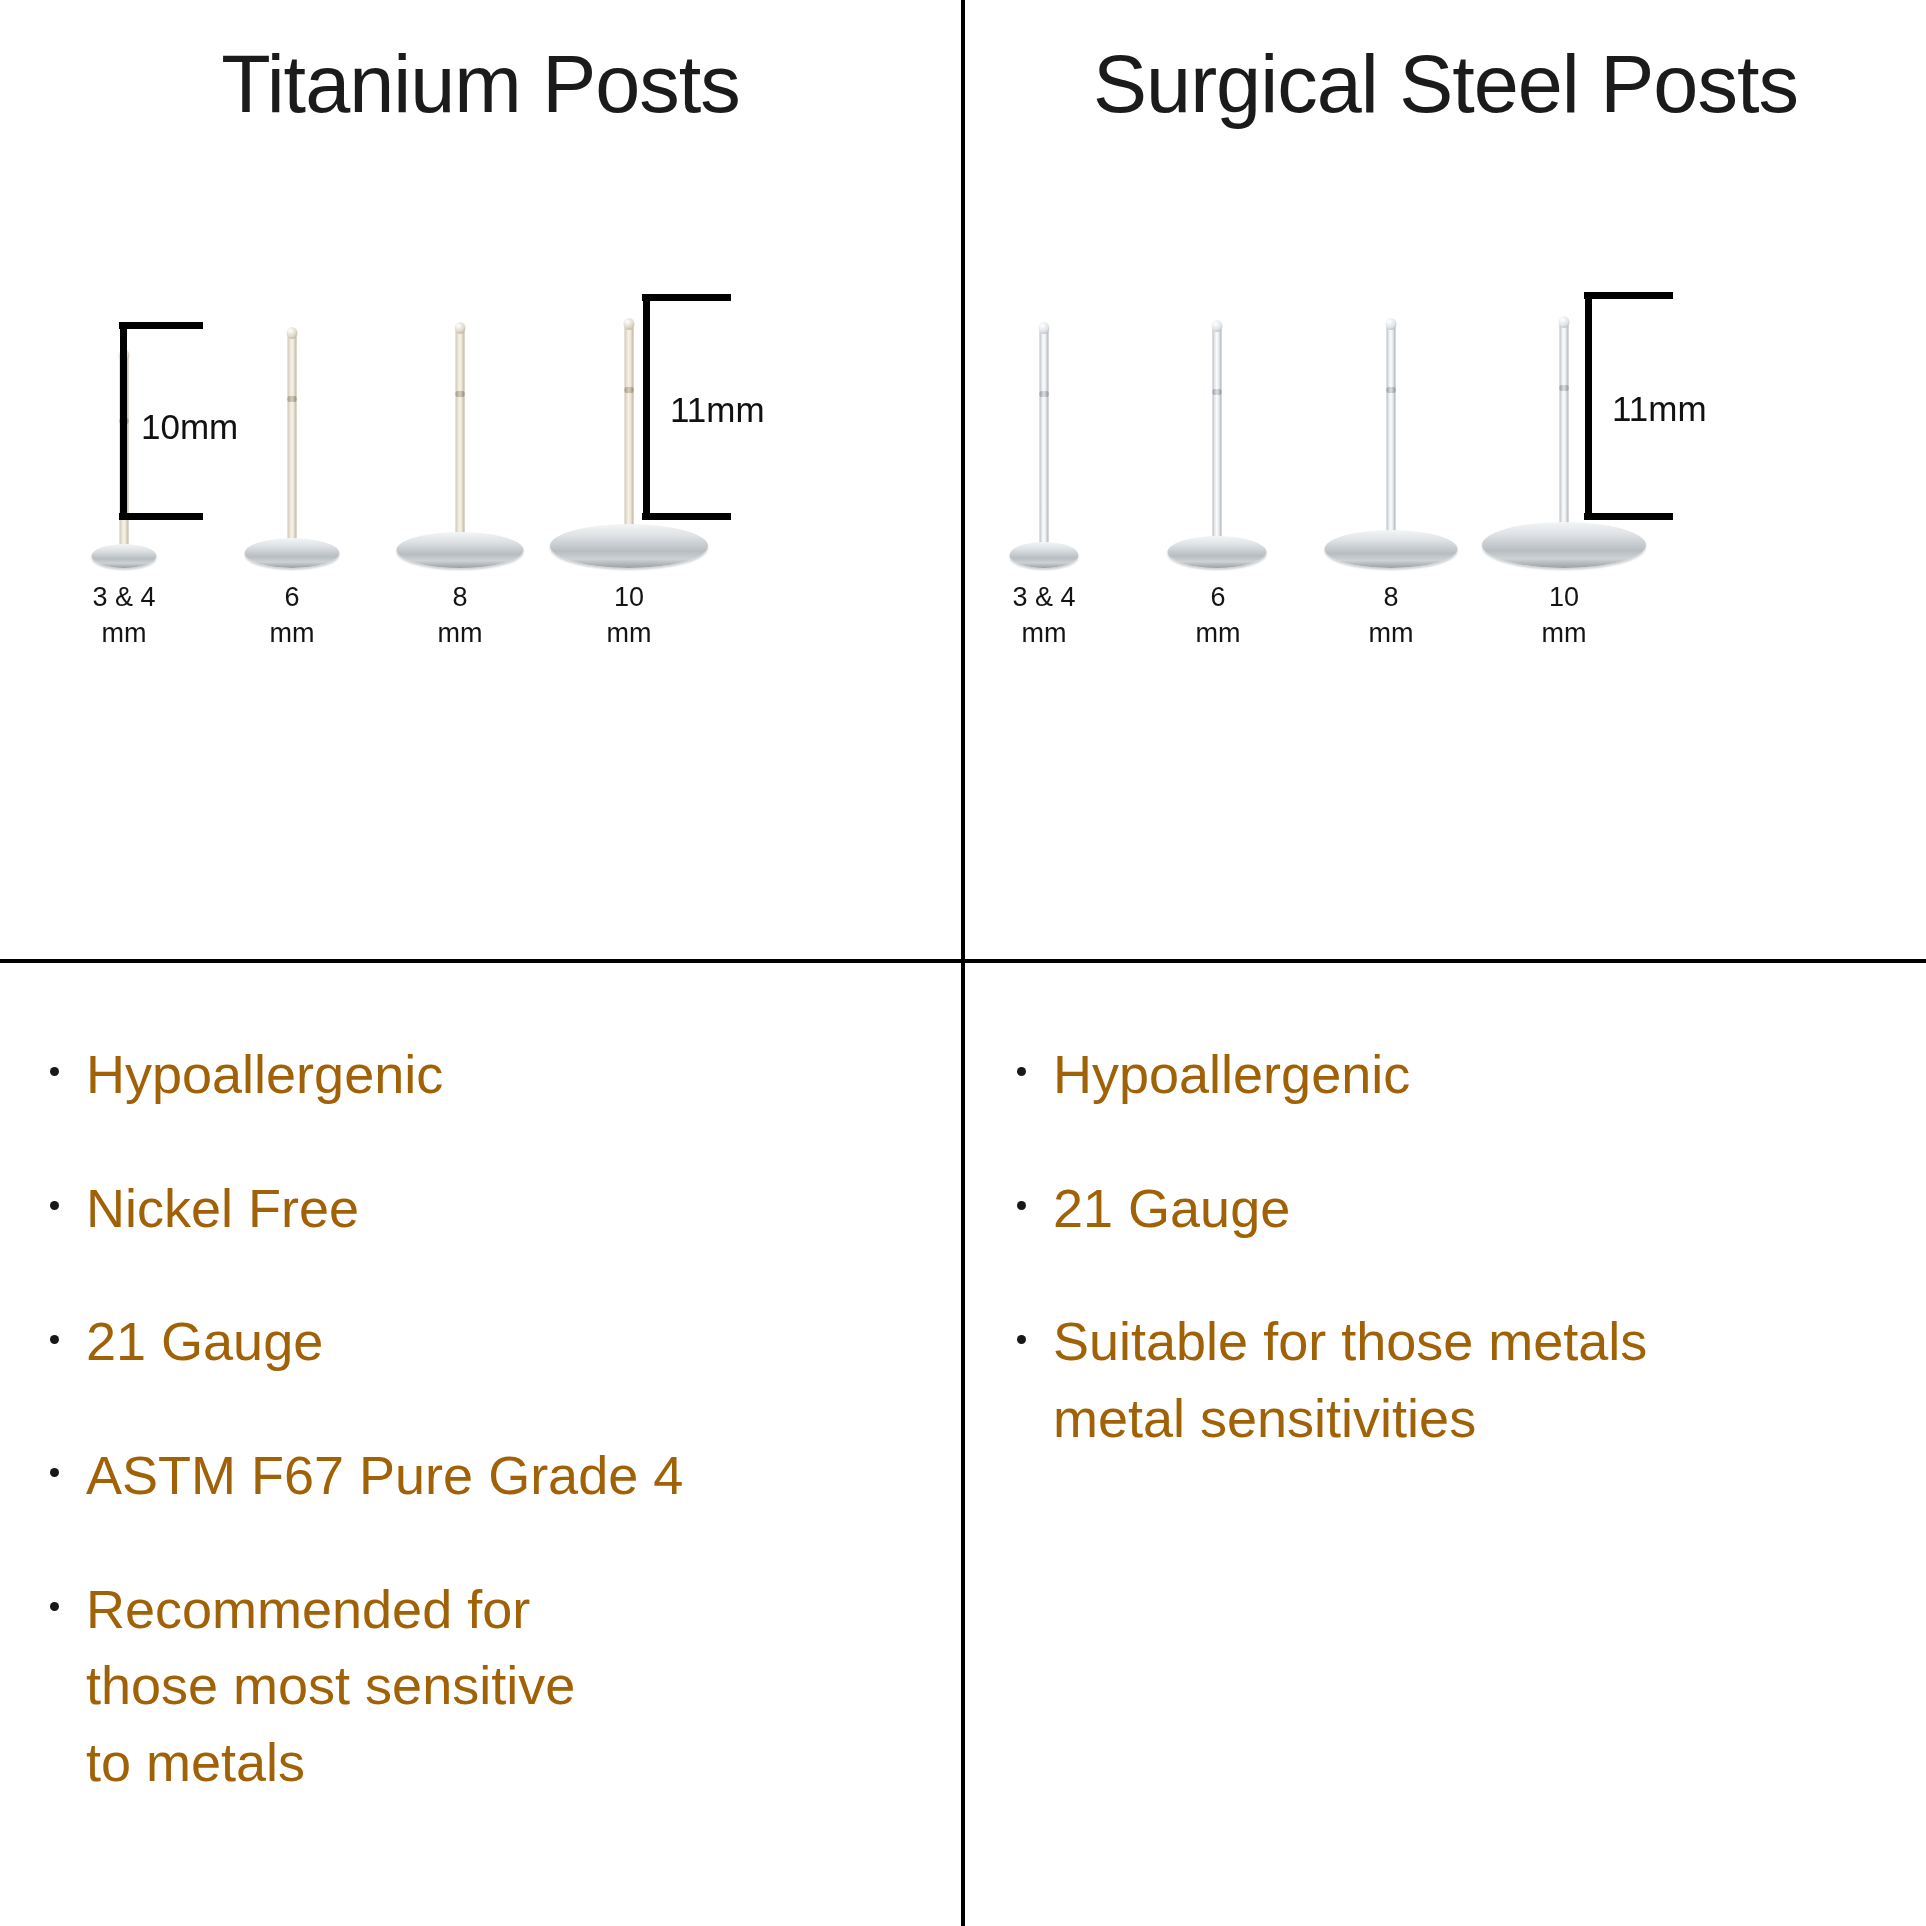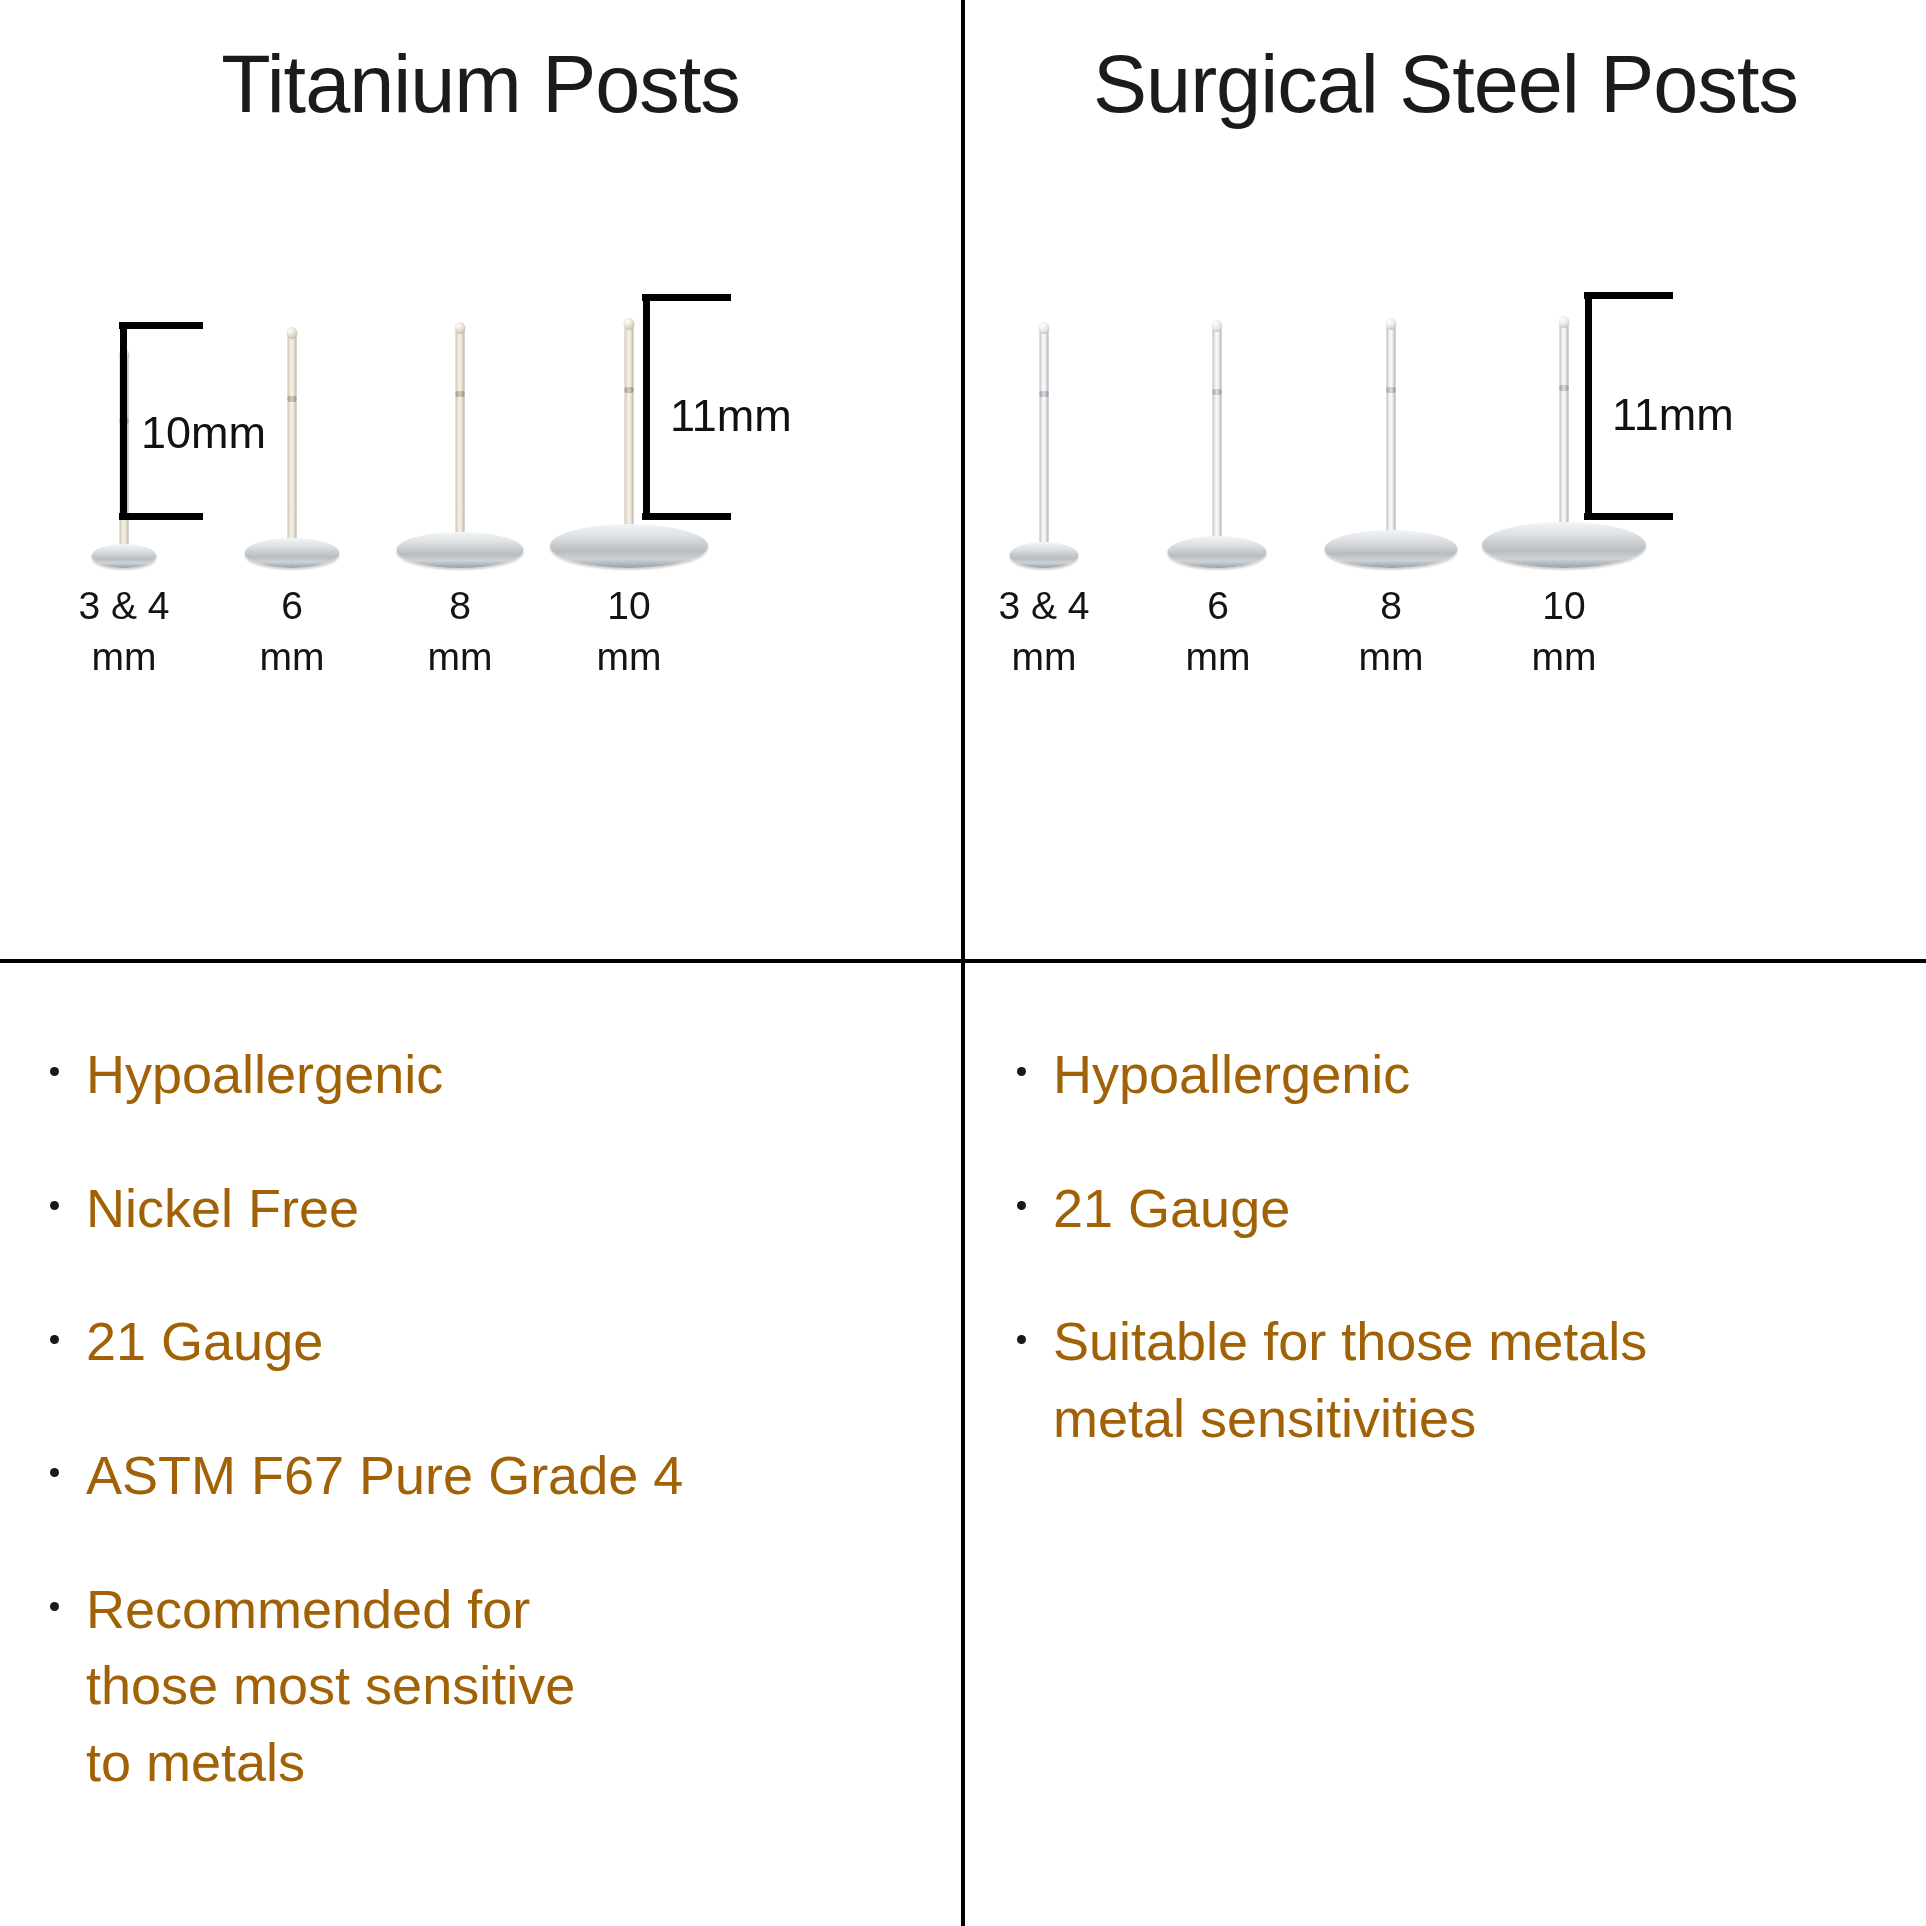--- a/index.html
+++ b/index.html
@@ -165,39 +165,39 @@
     width: 7px;
     background: #000000;
   }
   .bracket .bar-h {
     position: absolute;
     height: 7px;
     background: #000000;
   }
   .bracket .bracket-label {
     position: absolute;
-    font-size: 45px;
+    font-size: 35px;
     color: #111111;
     white-space: nowrap;
     font-family: "Liberation Sans", sans-serif;
   }
 
   
   .size-row {
     position: absolute;
     left: 0;
     right: 0;
     top: 580px;
     height: 119px;
   }
   .size-cap {
     position: absolute;
     width: 218px;
     text-align: center;
-    font-size: 39px;
+    font-size: 27px;
     line-height: 1.32;
     color: #141414;
     font-family: "Liberation Sans", sans-serif;
   }
   .size-cap .num { display: block; }
   .size-cap .unit { display: block; }
 
   
   .feature-list {
     position: absolute;

